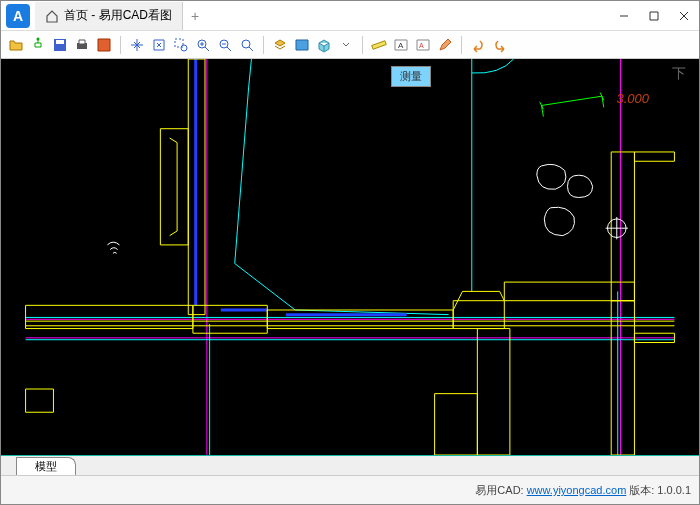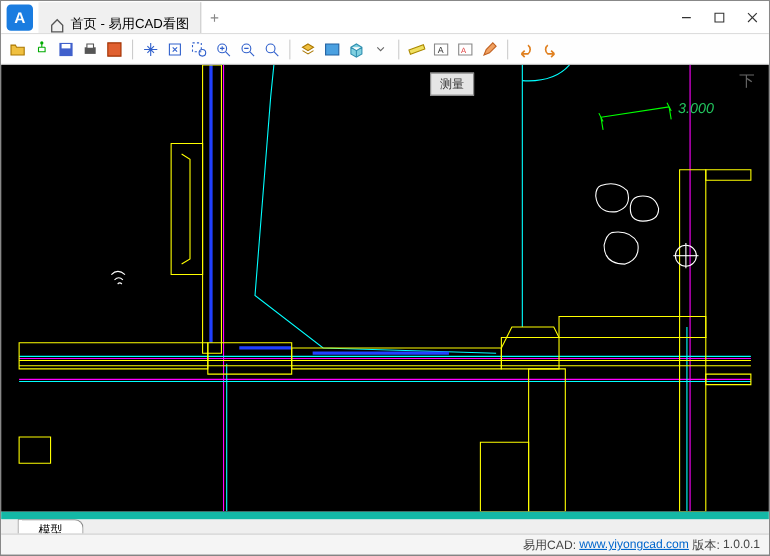--- a/index.html
+++ b/index.html
@@ -1,36 +1,36 @@
 <!DOCTYPE html>
 <html><head>
 <meta charset="utf-8">
 <style>
 *{margin:0;padding:0;box-sizing:border-box}
 body{width:700px;height:505px;font-family:"Microsoft YaHei",sans-serif;font-size:12px;background:#fff;border:1px solid #888;display:flex;flex-direction:column;overflow:hidden}
 .titlebar{height:30px;background:#fff;border-bottom:1px solid #ddd;display:flex;align-items:center;position:relative}
 .app-logo{width:24px;height:24px;margin:3px 5px;background:#1a7ce0;border-radius:4px;display:flex;align-items:center;justify-content:center;color:#fff;font-weight:bold;font-size:14px}
-.tab{height:28px;display:flex;align-items:flex-end;padding:0 10px;border-right:1px solid #ccc;gap:5px;cursor:pointer}
+.tab{height:28px;display:flex;align-items:center;padding:0 10px;border-right:1px solid #ccc;gap:5px;cursor:pointer}
 .tab.active{background:#fff;border-top:2px solid #1a7ce0}
 .tab.inactive{background:#f0f0f0}
 .home-icon{width:14px;height:14px;display:inline-block}
 .tab-close{color:#888;cursor:pointer;padding:0 3px}
 .new-tab{padding:0 8px;color:#888;cursor:pointer;font-size:14px}
 .winbtns{position:absolute;right:0;top:0;display:flex}
 .winbtn{width:30px;height:30px;display:flex;align-items:center;justify-content:center;cursor:pointer;color:#666}
 .toolbar{height:28px;background:#fefefe;border-bottom:1px solid #ccc;display:flex;align-items:center;padding:0 5px;gap:2px}
 .tbtn{width:20px;height:20px;display:flex;align-items:center;justify-content:center;cursor:pointer;border-radius:2px}
 .tsep{width:1px;height:18px;background:#ccc;margin:0 4px}
 .canvas-area{flex:1;background:#000;position:relative;overflow:hidden}
-.tooltip{position:absolute;top:7px;left:390px;background:#e5e5e5;border:1px solid #888;padding:2px 8px;font-size:11px;color:#333}
+.tooltip{position:absolute;top:7px;left:390px;background:#7dd3fc;border:1px solid #888;padding:2px 8px;font-size:11px;color:#333}
 .compass{position:absolute;top:6px;right:13px;color:#666;font-size:14px}
-.dim-text{position:absolute;top:32px;right:50px;color:#22c55e;font-size:13px;font-style:italic}
-.bottom-tabs{height:20px;background:#efefef;border-top:7px solid #14b8a6;display:flex;align-items:flex-start;padding-left:15px}
+.dim-text{position:absolute;top:32px;right:50px;color:#c2410c;font-size:13px;font-style:italic}
+.bottom-tabs{height:20px;background:#efefef;border-top:1px solid #14b8a6;display:flex;align-items:center;padding-left:15px}
 .btab{background:#fff;border:1px solid #888;border-bottom:none;padding:1px 18px;font-size:11px;border-radius:0 8px 0 0;cursor:pointer}
-.statusbar{height:19px;background:#f5f5f5;border-top:1px solid #ccc;display:flex;align-items:center;justify-content:flex-end;padding:0 8px;font-size:11px;color:#444;gap:3px}
+.statusbar{height:29px;background:#f5f5f5;border-top:1px solid #ccc;display:flex;align-items:center;justify-content:flex-end;padding:0 8px;font-size:11px;color:#444;gap:3px}
 .statusbar a{color:#0066cc;}
 svg line,svg polyline,svg path,svg rect,svg circle{vector-effect:non-scaling-stroke}
 </style>
 </head>
 <body>
 
 <div class="titlebar">
   <div class="app-logo">A</div>
   <div class="tab inactive">
     <span class="home-icon">

